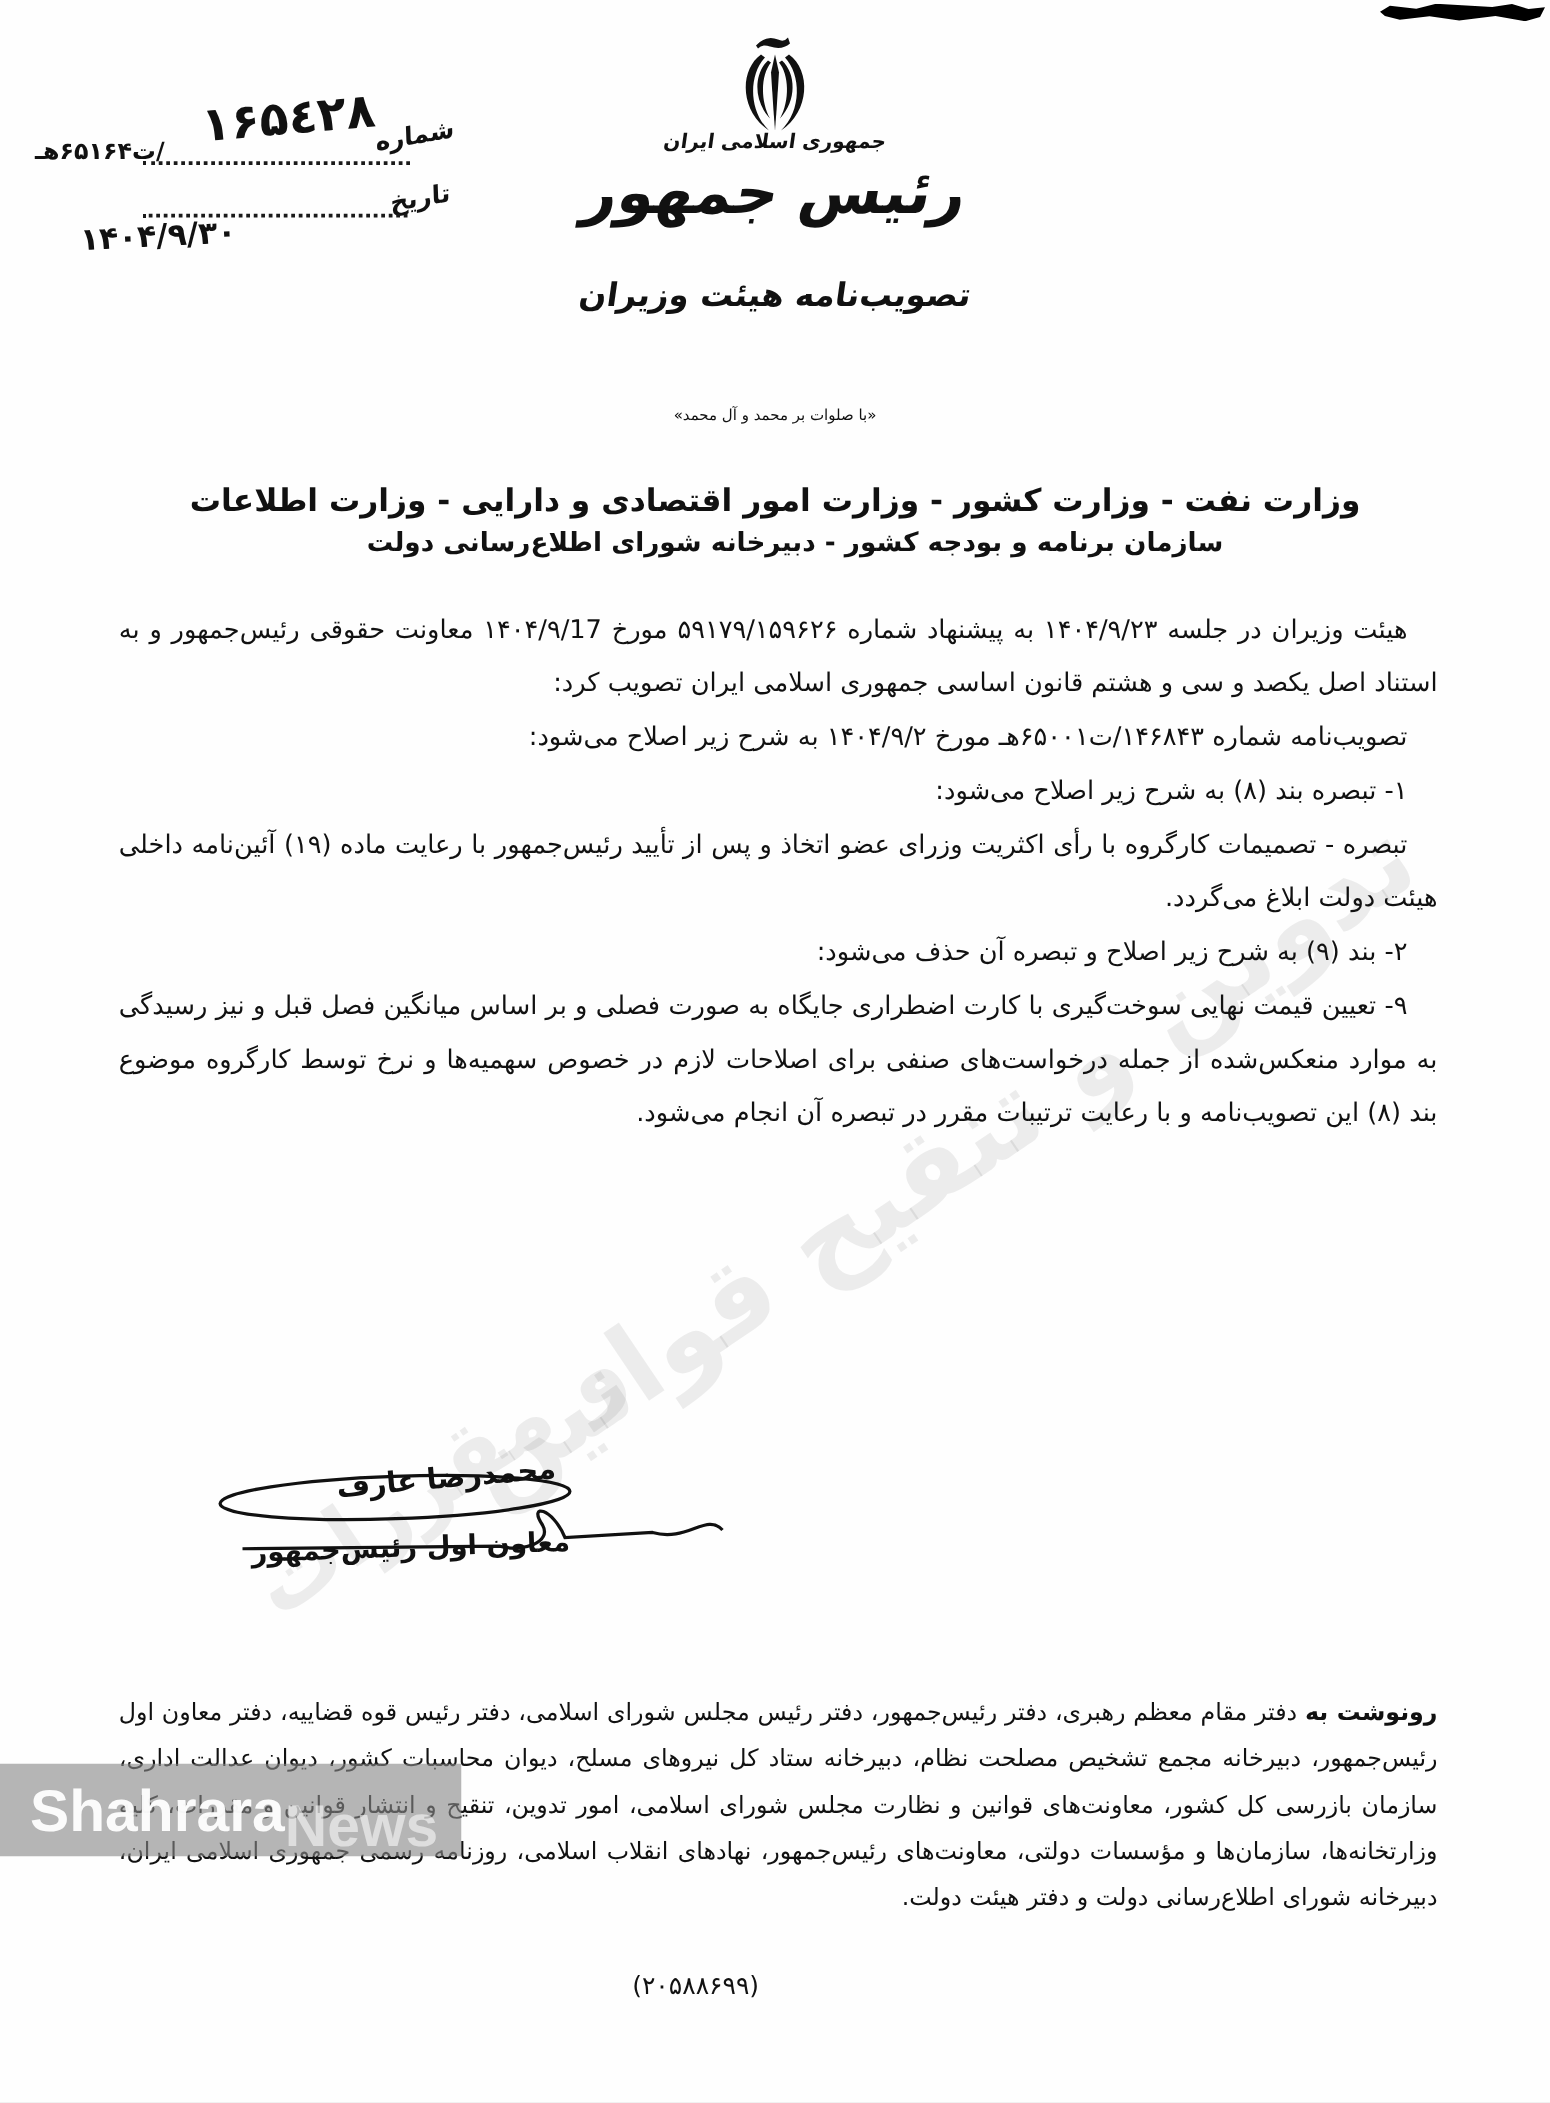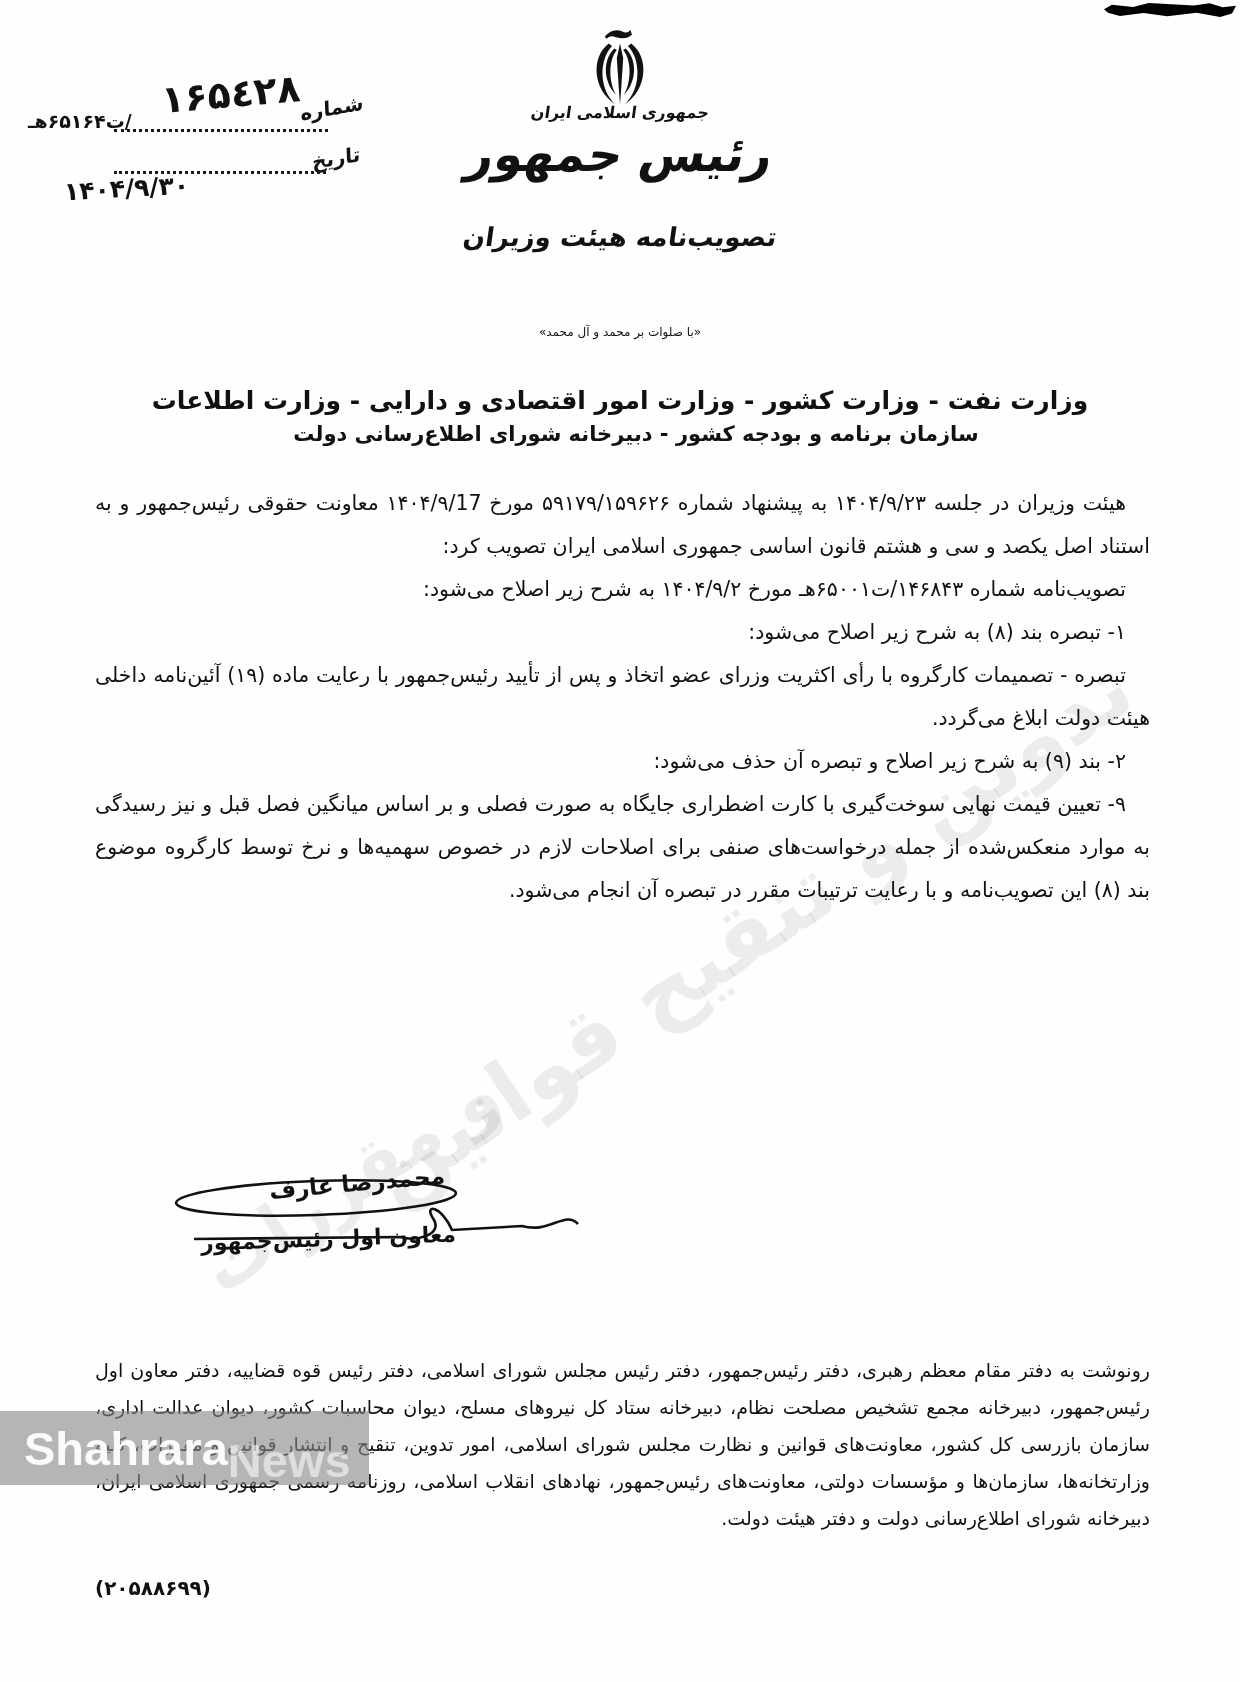--- a/index.html
+++ b/index.html
@@ -66,24 +66,24 @@
   }
   .sig-title{
     position:absolute;left:206px;top:1226px;width:250px;text-align:center;
     font-size:22px;font-weight:bold;transform:rotate(-2deg);z-index:3;white-space:nowrap;
   }
   
   .cc-text{
     position:absolute;left:95px;top:1352px;width:1055px;
     font-size:19px;line-height:1.95;text-align:justify;direction:rtl;z-index:2;
   }
-  .cc-lead{font-weight:normal;letter-spacing:1px;margin-top:37px;}
+  .cc-lead{font-weight:bold;letter-spacing:1px;margin-top:37px;}
   .cc-ref{
-    position:absolute;left:95px;top:1576px;width:1055px;text-align:left;
-    padding-right:0;font-size:20px;font-weight:bold;direction:rtl;z-index:2;
+    position:absolute;left:95px;top:1576px;width:1055px;text-align:center;
+    padding-right:0;font-size:20px;font-weight:normal;direction:rtl;z-index:2;
   }
   .cc-ref span{margin-right:132px;display:inline-block;}
   
   .press-box{
     position:absolute;left:0;top:1411px;width:369px;height:74px;
     background:rgba(135,135,135,0.62);z-index:5;display:flex;align-items:center;
     font-family:"Liberation Sans", sans-serif;direction:ltr;
   }
   .press-box .bold{color:rgba(255,255,255,0.95);font-weight:bold;font-size:47px;margin-left:24px;}
   .press-box .light{color:rgba(255,255,255,0.55);font-weight:bold;font-size:47px;margin-top:24px;}

